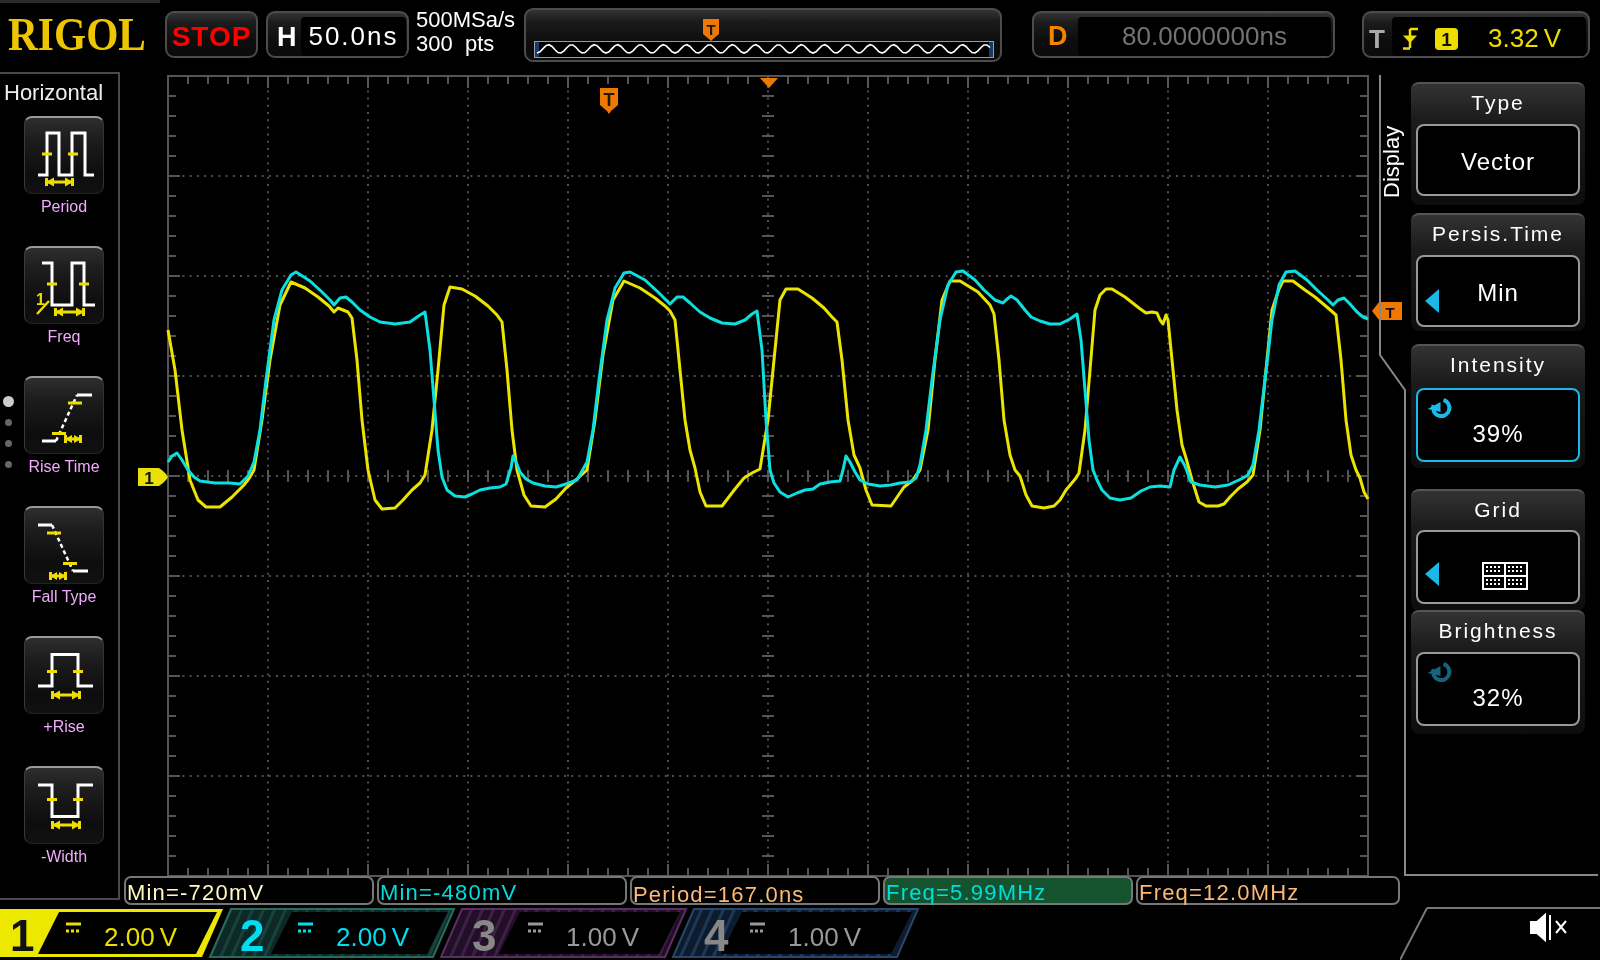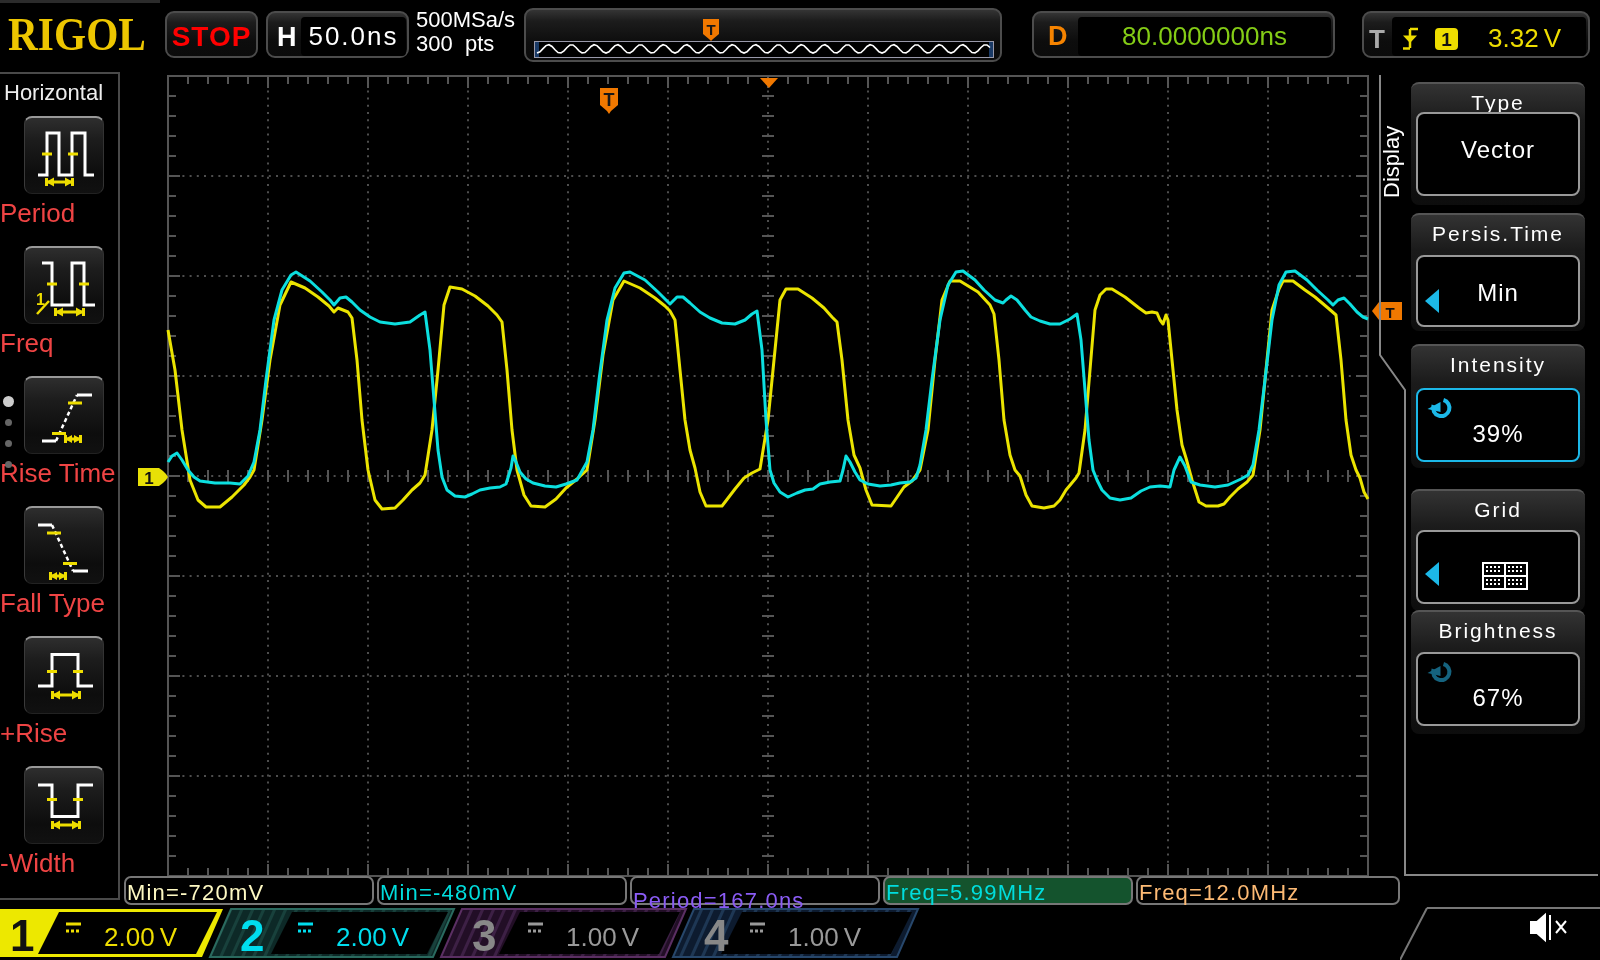--- a/index.html
+++ b/index.html
@@ -2,21 +2,21 @@
 <html><head><meta charset="utf-8">
 <style>
 * { margin:0; padding:0; box-sizing:border-box; }
 html,body { width:1600px; height:960px; background:#000; overflow:hidden;
   font-family:"Liberation Sans",sans-serif; }
 .tbox { position:absolute; background:linear-gradient(#343434,#1c1c1c 22%,#0d0d0d 65%,#0b0b0b);
   border:2px solid #4c4c4c; border-radius:9px; }
 .lbtn { position:absolute; left:24px; width:80px; height:78px; border-radius:8px;
   background:linear-gradient(#2e2e2e,#1c1c1c 30%,#0d0d0d 75%,#111);
   border-top:2px solid #999; border-left:1px solid #3a3a3a; border-right:1px solid #333; border-bottom:1px solid #222; }
-.llab { position:absolute; left:0; width:128px; font-size:26px; color:#ef4444; }
+.llab { position:absolute; left:0; width:128px; text-align:center; font-size:16px; color:#f0abfc; }
 .rsec { position:absolute; left:1411px; width:174px; border-radius:8px;
   background:linear-gradient(#333,#1b1b1b 30%,#0d0d0d);
   border-top:2px solid #555; }
 .rtitle { position:absolute; top:7px; width:100%; text-align:center; font-size:21px; letter-spacing:2px; color:#fff; white-space:nowrap; }
 .rbox { position:absolute; left:5px; width:164px; background:#000; border:2px solid #999; border-radius:8px; }
 .rtxt { position:absolute; top:22px; width:100%; text-align:center; font-size:24px; letter-spacing:1px; color:#fff; }
 </style></head>
 <body>
 <div style="position:absolute;left:0;top:0;width:160px;height:3px;background:#2b2b2b"></div>
 <div style="position:absolute;left:8px;top:14px;font-family:'Liberation Serif',serif;font-weight:bold;font-size:47px;line-height:40px;color:#edc600;transform:scaleX(0.88);transform-origin:0 0">RIGOL</div>
@@ -31,21 +31,21 @@
     <div style="position:absolute;left:9px;top:32px;width:4px;height:15px;background:#1a3a66"></div>
     <div style="position:absolute;left:463px;top:32px;width:4px;height:15px;background:#1a3a66"></div>
     <svg width="478" height="54" style="position:absolute;left:0;top:0">
       <polyline points="11.0,43.1 14.0,41.8 17.0,38.6 20.0,35.6 23.0,34.7 26.0,36.5 29.0,39.8 32.0,42.5 35.0,42.9 38.0,40.8 41.0,37.5 44.0,35.0 47.0,35.0 50.0,37.5 53.0,40.8 56.0,42.9 59.0,42.5 62.0,39.8 65.0,36.5 68.0,34.7 71.0,35.6 74.0,38.6 77.0,41.8 80.0,43.1 83.0,41.8 86.0,38.6 89.0,35.6 92.0,34.7 95.0,36.5 98.0,39.8 101.0,42.5 104.0,42.9 107.0,40.8 110.0,37.5 113.0,35.0 116.0,35.0 119.0,37.5 122.0,40.8 125.0,42.9 128.0,42.5 131.0,39.8 134.0,36.5 137.0,34.7 140.0,35.6 143.0,38.6 146.0,41.8 149.0,43.1 152.0,41.8 155.0,38.6 158.0,35.6 161.0,34.7 164.0,36.5 167.0,39.8 170.0,42.5 173.0,42.9 176.0,40.8 179.0,37.5 182.0,35.0 185.0,35.0 188.0,37.5 191.0,40.8 194.0,42.9 197.0,42.5 200.0,39.8 203.0,36.5 206.0,34.7 209.0,35.6 212.0,38.6 215.0,41.8 218.0,43.1 221.0,41.8 224.0,38.6 227.0,35.6 230.0,34.7 233.0,36.5 236.0,39.8 239.0,42.5 242.0,42.9 245.0,40.8 248.0,37.5 251.0,35.0 254.0,35.0 257.0,37.5 260.0,40.8 263.0,42.9 266.0,42.5 269.0,39.8 272.0,36.5 275.0,34.7 278.0,35.6 281.0,38.6 284.0,41.8 287.0,43.1 290.0,41.8 293.0,38.6 296.0,35.6 299.0,34.7 302.0,36.5 305.0,39.8 308.0,42.5 311.0,42.9 314.0,40.8 317.0,37.5 320.0,35.0 323.0,35.0 326.0,37.5 329.0,40.8 332.0,42.9 335.0,42.5 338.0,39.8 341.0,36.5 344.0,34.7 347.0,35.6 350.0,38.6 353.0,41.8 356.0,43.1 359.0,41.8 362.0,38.6 365.0,35.6 368.0,34.7 371.0,36.5 374.0,39.8 377.0,42.5 380.0,42.9 383.0,40.8 386.0,37.5 389.0,35.0 392.0,35.0 395.0,37.5 398.0,40.8 401.0,42.9 404.0,42.5 407.0,39.8 410.0,36.5 413.0,34.7 416.0,35.6 419.0,38.6 422.0,41.8 425.0,43.1 428.0,41.8 431.0,38.6 434.0,35.6 437.0,34.7 440.0,36.5 443.0,39.8 446.0,42.5 449.0,42.9 452.0,40.8 455.0,37.5 458.0,35.0 461.0,35.0 464.0,37.5" fill="none" stroke="#fff" stroke-width="1.6"></polyline>
       <path d="M177 9 h16 v15 l-6 5 -2 2 -2 -2 -6 -5 z" fill="#f07800"></path>
       <text x="185" y="25" fill="#181818" font-size="15" font-weight="bold" text-anchor="middle">T</text>
     </svg>
   </div>
 <div class="tbox" style="left:1032px;top:11px;width:303px;height:47px">
     <span style="position:absolute;left:14px;top:8px;font-weight:bold;font-size:27px;color:#f58300">D</span>
-    <div style="position:absolute;left:44px;top:4px;width:253px;height:39px;background:#000;border-radius:4px;text-align:center;font-size:26px;color:#84cc16;line-height:39px">80.0000000ns</div>
+    <div style="position:absolute;left:44px;top:4px;width:253px;height:39px;background:#000;border-radius:4px;text-align:center;font-size:26px;color:#737373;line-height:39px">80.0000000ns</div>
   </div>
 <div class="tbox" style="left:1362px;top:11px;width:228px;height:47px">
     <span style="position:absolute;left:5px;top:11px;font-weight:bold;font-size:26px;color:#aaa">T</span>
     <div style="position:absolute;left:28px;top:4px;width:194px;height:39px;background:#000;border-radius:4px"></div>
     <svg width="228" height="47" style="position:absolute;left:0;top:0">
       <path d="M46 16 h8 M46 16 v19 M39 35.5 h7" fill="none" stroke="#ed0" stroke-width="2.5"></path>
       <path d="M39 22.5 h14 l-7 7.5 z" fill="#ed0"></path>
       <rect x="71" y="15" width="23" height="22" rx="4" fill="#ed0"></rect>
       <text x="82.5" y="33" fill="#111" font-size="19" font-weight="bold" text-anchor="middle">1</text>
     </svg>
@@ -133,21 +133,21 @@
 <text x="149" y="484" fill="#111" font-size="17" font-weight="bold" text-anchor="middle">1</text>
 <path d="M1402 302 v18 h-23 l-7 -9 7 -9 z" fill="#f07800"></path>
 <text x="1390" y="318" fill="#111" font-size="15" font-weight="bold" text-anchor="middle">T</text>
 </svg>
 <svg width="230" height="890" style="position:absolute;left:1370px;top:70px">
     <path d="M10 5 v280 l25 35 v485 h193" fill="none" stroke="#888" stroke-width="2"></path>
   </svg>
 <div style="position:absolute;left:1379px;top:198px;width:90px;height:24px;font-size:22px;color:#fff;transform:rotate(-90deg);transform-origin:0 0">Display</div>
 <div class="rsec" style="top:82px;height:123px">
     <div class="rtitle">Type</div>
-    <div class="rbox" style="top:28px;height:84px">
+    <div class="rbox" style="top:40px;height:72px">
       <span class="rtxt">Vector</span>
     </div>
   </div>
 <div class="rsec" style="top:213px;height:118px">
     <div class="rtitle">Persis.Time</div>
     <div class="rbox" style="top:40px;height:72px">
       <span class="rtxt">Min</span>
       <svg width="20" height="26" style="position:absolute;left:5px;top:31px">
         <path d="M16 1 v24 L2 13 z" fill="#1cb8e8"></path>
       </svg>
@@ -206,42 +206,42 @@
           <rect x="30" y="21" width="2" height="2"></rect>
           <rect x="34" y="21" width="2" height="2"></rect>
           <rect x="38" y="21" width="2" height="2"></rect>
         </g>
       </svg>
     </div>
   </div>
 <div class="rsec" style="top:610px;height:124px">
     <div class="rtitle">Brightness</div>
     <div class="rbox" style="top:40px;height:74px">
-      <span class="rtxt" style="top:30px">67%</span>
+      <span class="rtxt" style="top:30px">32%</span>
       <svg width="30" height="26" style="position:absolute;left:8px;top:7px">
         <path d="M17.5 3 a8.2 8.2 0 1 1 -10 5.2" fill="none" stroke="#15637f" stroke-width="4"></path>
         <path d="M1.5 12 L14.5 5 l0 10 z" fill="#15637f"></path>
       </svg>
     </div>
   </div>
 <svg width="200" height="55" style="position:absolute;left:1400px;top:905px">
     <path d="M27 3 h173 M27 3 L0 55" fill="none" stroke="#777" stroke-width="2"></path>
     <g stroke="#fff" stroke-width="2" fill="none">
       <path d="M131 17 h6 l8 -7 v25 l-8 -7 h-6 z" fill="#fff"></path>
       <path d="M150 10 v25 M156 16 l10 12 M166 16 l-10 12"></path>
     </g>
   </svg>
 <div style="position:absolute;left:124px;top:876px;width:250px;height:29px;background:#000;border:2px solid #777;border-radius:7px;box-sizing:border-box;">
     <span style="position:absolute;left:1px;top:2px;font-size:22px;letter-spacing:1.2px;color:#fef9c3;white-space:nowrap">Min=-720mV</span>
   </div>
 <div style="position:absolute;left:377px;top:876px;width:250px;height:29px;background:#000;border:2px solid #777;border-radius:7px;box-sizing:border-box;">
     <span style="position:absolute;left:1px;top:2px;font-size:22px;letter-spacing:1.2px;color:#0dd;white-space:nowrap">Min=-480mV</span>
   </div>
 <div style="position:absolute;left:630px;top:876px;width:250px;height:29px;background:#000;border:2px solid #777;border-radius:7px;box-sizing:border-box;">
-    <span style="position:absolute;left:1px;top:10px;font-size:22px;letter-spacing:1.2px;color:#8b5cf6;white-space:nowrap">Period=167.0ns</span>
+    <span style="position:absolute;left:1px;top:4px;font-size:22px;letter-spacing:1.2px;color:#fdba74;white-space:nowrap">Period=167.0ns</span>
   </div>
 <div style="position:absolute;left:883px;top:876px;width:250px;height:29px;background:#14532d;border:2px solid #777;border-radius:7px;box-sizing:border-box;">
     <span style="position:absolute;left:1px;top:2px;font-size:22px;letter-spacing:1.2px;color:#0dd;white-space:nowrap">Freq=5.99MHz</span>
   </div>
 <div style="position:absolute;left:1136px;top:876px;width:264px;height:29px;background:#000;border:2px solid #777;border-radius:7px;box-sizing:border-box;">
     <span style="position:absolute;left:1px;top:2px;font-size:22px;letter-spacing:1.2px;color:#fdba74;white-space:nowrap">Freq=12.0MHz</span>
   </div>
 <svg width="1600" height="52" style="position:absolute;left:0;top:908px">
 <defs>
       <pattern id="h2" width="10" height="10" patternTransform="rotate(24)" patternUnits="userSpaceOnUse">

